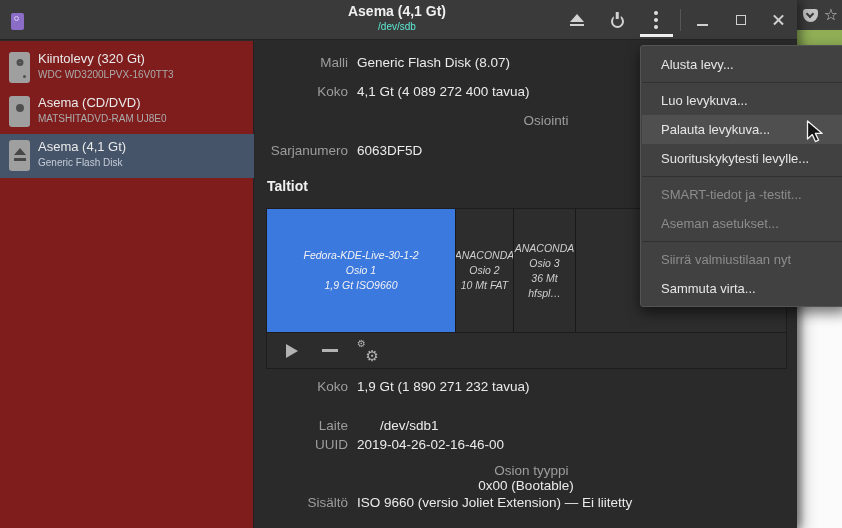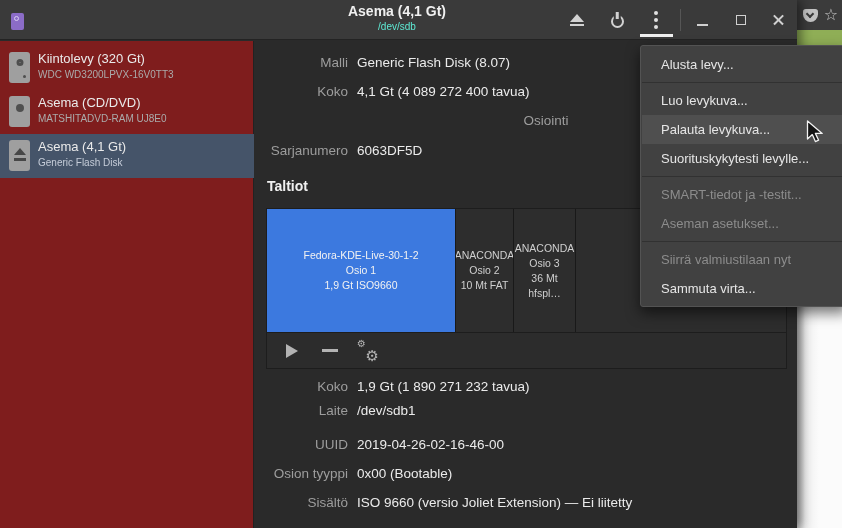--- a/index.html
+++ b/index.html
@@ -52,21 +52,21 @@
   .sb-eject-bar { position:absolute; left:50%; top:18px; transform:translateX(-50%); width:12px; height:3px; background:#474747; }
   .sb-title { position:absolute; left:38px; top:5px; font-size:13px; color:#eaeaea; white-space:nowrap; }
   .sb-sub { position:absolute; left:38px; top:23px; font-size:10px; color:#ababab; white-space:nowrap; }
   .sb-item.selected .sb-sub { color:#c6cdd9; }
   
   .irow { position:absolute; left:254px; width:535px; height:20px; display:flex; align-items:center; font-size:13.5px; white-space:nowrap; }
   .irow .lbl { width:94px; text-align:right; color:#9d9d9d; flex:none; }
   .irow .val { margin-left:9px; color:#ebebeb; }
   .section-title { position:absolute; left:267px; top:178px; font-size:14px; font-weight:bold; color:#f0f0f0; }
   
-  .volframe { position:absolute; left:266px; top:208px; width:521px; height:161px; border:1px solid #1d1d1d; }
+  .volframe { position:absolute; left:266px; top:208px; width:521px; height:161px; border:1px solid #1d1d1d;font-style:italic; }
   .volbar { position:absolute; left:0; top:0; width:519px; height:123px; background:#2d2d2d; display:flex; }
   .seg { height:100%; display:flex; flex-direction:column; align-items:center; justify-content:center; text-align:center; font-size:10.5px; line-height:15px; color:#cfcfcf; overflow:hidden; }
   .seg.sel { color:#f2f2f2; }
   .seg + .seg { border-left:1px solid #191919; }
   .voltools { position:absolute; left:0; top:123px; width:519px; height:36px; background:#2c2c2c; border-top:1px solid #1d1d1d; display:flex; align-items:center; gap:16px; padding-left:14px; }
   .tool-btn { width:22px; height:22px; display:flex; align-items:center; justify-content:center; }
   .play-tri { width:0; height:0; border-top:7px solid transparent; border-bottom:7px solid transparent; border-left:12px solid #b3b3b3; }
   .minus-bar { width:16px; height:2.5px; background:#b3b3b3; }
   .gears { position:relative; width:22px; height:22px; color:#b3b3b3; font-family:"DejaVu Sans", sans-serif; }
   .gears .g-big { position:absolute; right:0; bottom:-2px; font-size:15px; line-height:1; }
@@ -215,29 +215,29 @@
             <span class="g-big">⚙</span>
           </div>
         </div>
       </div>
     </div>
 
     <div class="irow" style="top:376px;">
       <span class="lbl">Koko</span>
       <span class="val">1,9 Gt (1 890 271 232 tavua)</span>
     </div>
-    <div class="irow" style="top:400px;">
+    <div class="irow" style="top:415px;gap:23px;">
       <span class="lbl">Laite</span>
       <span class="val">/dev/sdb1</span>
     </div>
     <div class="irow" style="top:434px;align-items:center;">
       <span class="lbl">UUID</span>
       <span class="val">2019-04-26-02-16-46-00</span>
     </div>
-    <div class="irow" style="top:463px;">
+    <div class="irow" style="top:463px;flex-direction:column;">
       <span class="lbl">Osion tyyppi</span>
       <span class="val">0x00 (Bootable)</span>
     </div>
     <div class="irow" style="top:492px;">
       <span class="lbl">Sisältö</span>
       <span class="val">ISO 9660 (versio Joliet Extension) — Ei liitetty</span>
     </div>
   </div>
 
   <div class="menu">

